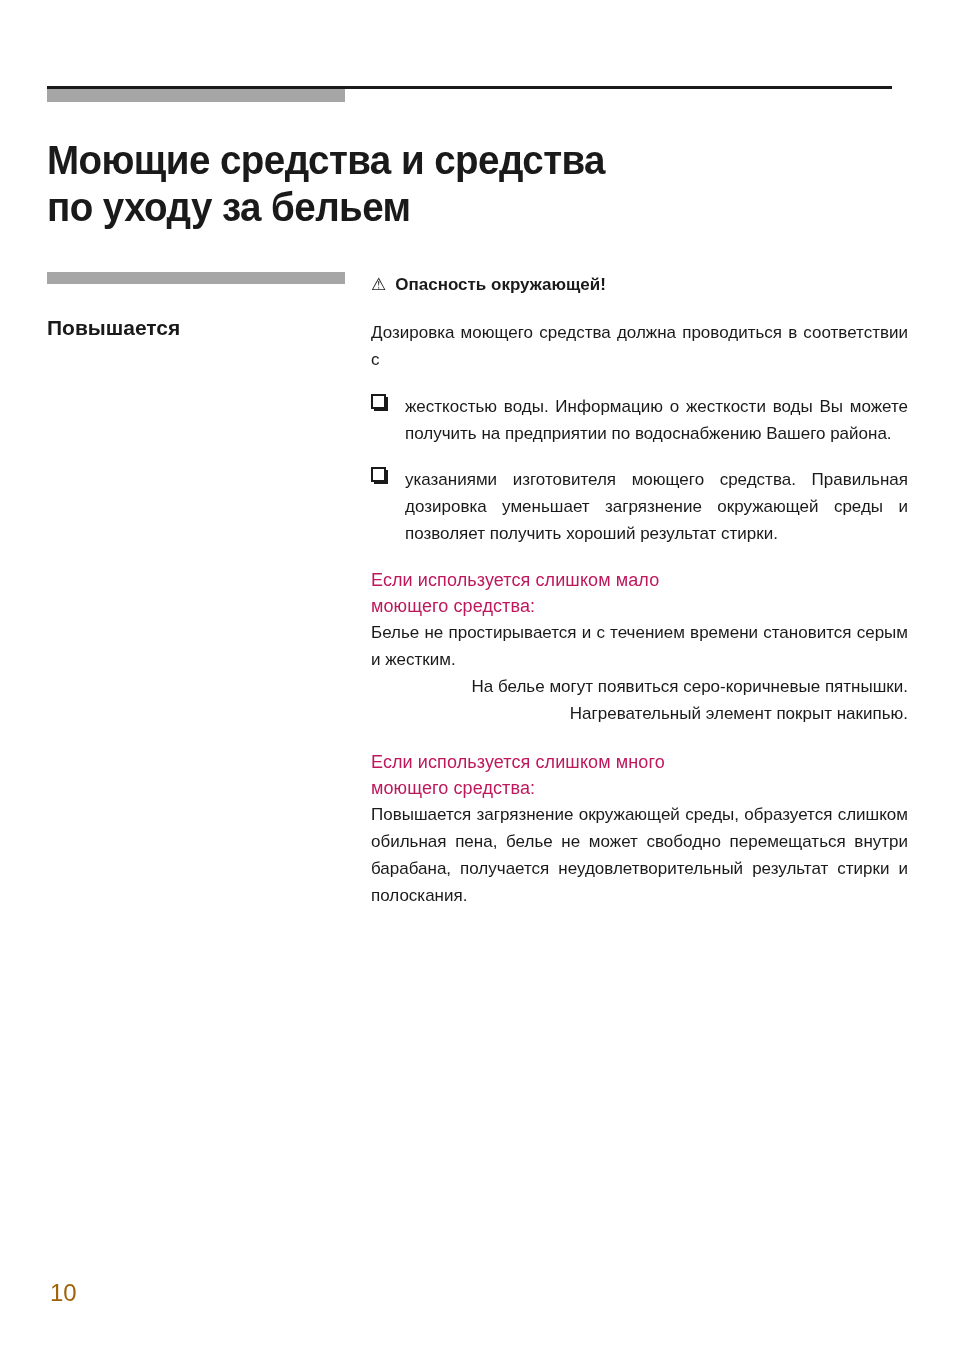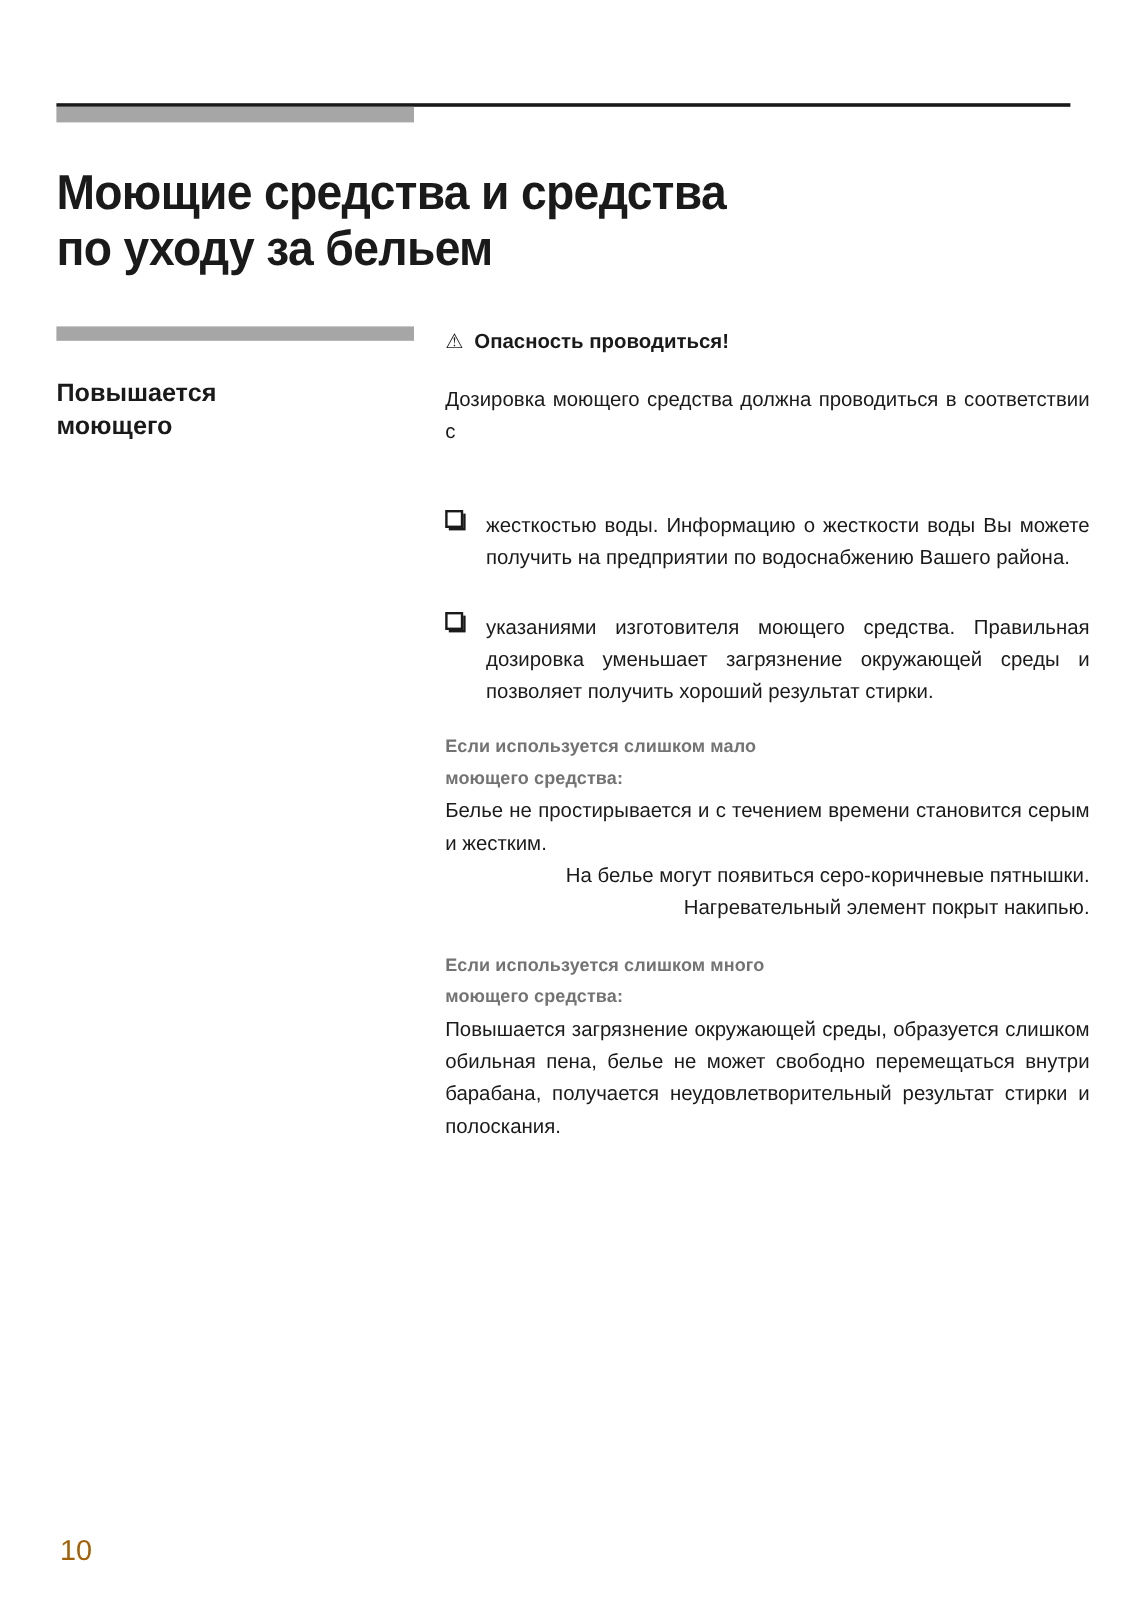--- a/index.html
+++ b/index.html
@@ -122,21 +122,20 @@
     padding: 0;
   }
   ul.bullets li {
     position: relative;
     padding-left: 34px;
     font-size: 17px;
     line-height: 27px;
     margin-bottom: 19px;
     text-align: justify;
     text-justify: inter-word;
-    margin-top: 31px;
   }
   ul.bullets li:last-child { margin-bottom: 0; }
   ul.bullets li .bmark {
     position: absolute;
     left: 0;
     top: 1px;
     width: 17px;
     height: 17px;
     display: block;
   }
@@ -148,25 +147,25 @@
   }
   .bmark .face {
     position: absolute;
     left: 0; top: 0;
     width: 11px; height: 11px;
     background: #ffffff;
     border: 2px solid #1a1a1a;
   }
 
   h3.subhead {
-    font-size: 15px;
+    font-size: 18px;
     line-height: 26px;
-    font-weight: bold;
-    margin: 0;
-    color: #737373;
+    font-weight: normal;
+    margin: 0;
+    color: #be185d;
     letter-spacing: 0.1px;
   }
   h3.subhead .hline { display: block; }
 
   .page-number {
     position: absolute;
     left: 50px;
     top: 1279px;
     font-size: 24px;
     line-height: 28px;
@@ -182,28 +181,27 @@
   <div class="header-tab"></div>
 
   <h1 class="doc-title">
     <span class="tline">Моющие средства и средства</span>
     <span class="tline">по уходу за бельем</span>
   </h1>
 
   <div class="side-tab"></div>
   <h2 class="side-heading">
     <span class="sline">Повышается</span>
-    <span class="sline">моющего</span>
   </h2>
 
   <div class="content">
 
     <div class="warn-head">
       <span class="warn-icon">⚠</span>
-      <span>Опасность проводиться!</span>
+      <span>Опасность окружающей!</span>
     </div>
 
     <div class="gap-22"></div>
 
     <p class="para">Дозировка моющего средства должна проводиться в соответствии с</p>
 
     <div class="gap-20"></div>
 
     <ul class="bullets">
       <li>

